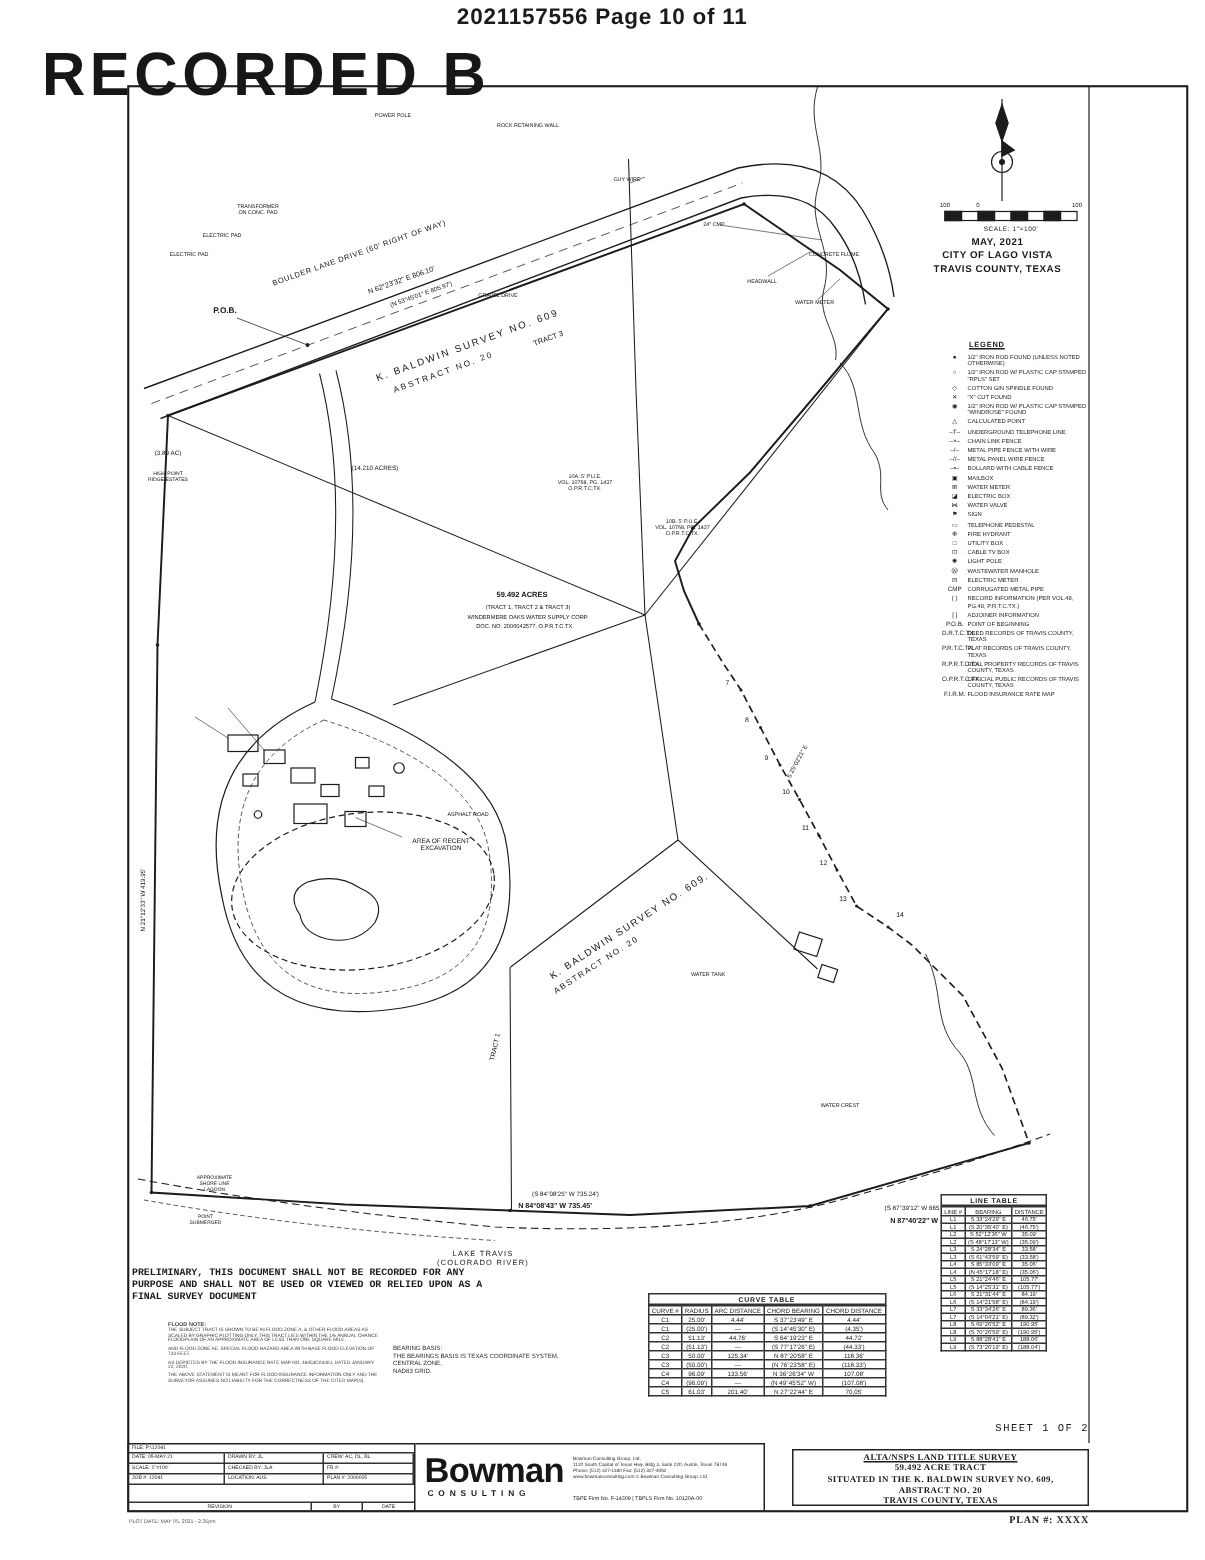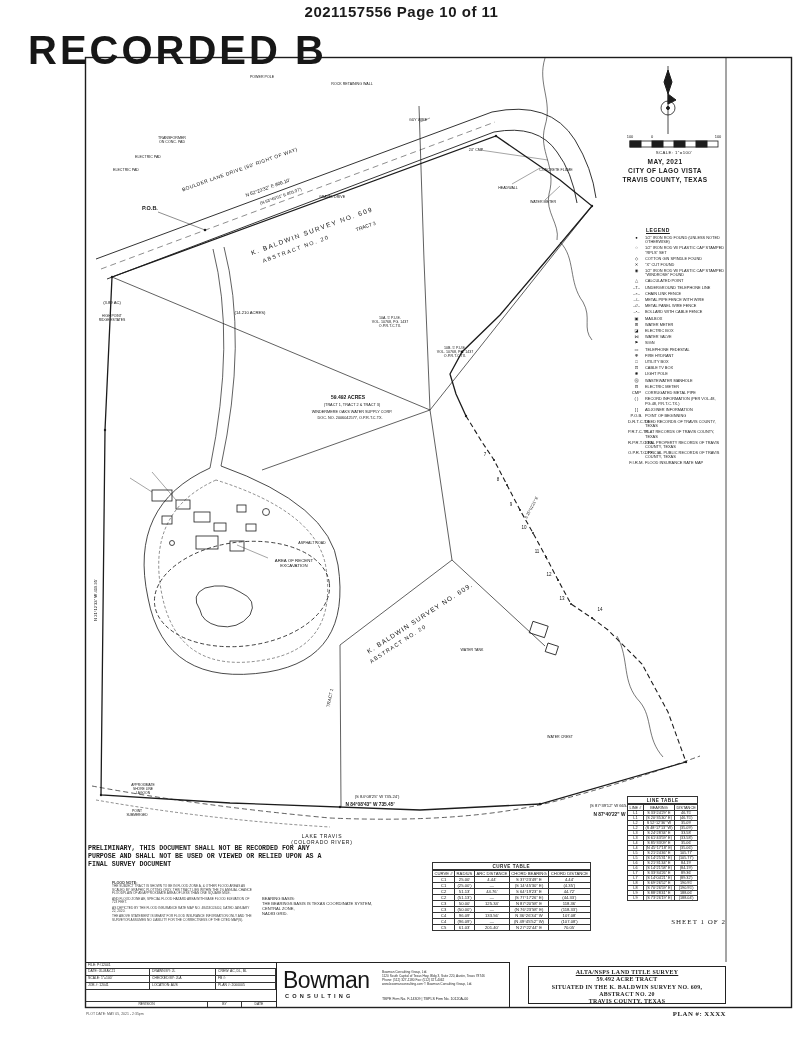--- a/index.html
+++ b/index.html
@@ -40,26 +40,26 @@
   #info-box{top:962px;left:85px;width:192px;height:46px;border:1px solid #222;font-size:3.4px}
   .irow{border-bottom:.5px solid #333;padding:.4px 2px;height:6px;overflow:hidden}
   #info-grid{display:grid;grid-template-columns:64px 66px 60px}
   #info-grid .icell{border-bottom:.5px solid #333;border-right:.5px solid #333;padding:.4px 2px;height:7px;overflow:hidden;white-space:nowrap}
   #rev-row{position:absolute;bottom:0;left:0;right:0;display:flex;border-top:.5px solid #333;font-size:3.4px}
   #rev-row span{padding:.6px 2px}
   #rev-row .r1{flex:1;text-align:center;border-right:.5px solid #333}
   #rev-row .r2{width:34px;text-align:center;border-right:.5px solid #333}
   #rev-row .r3{width:34px;text-align:center}
   #bowman-box{top:962px;left:277px;width:233px;height:46px;border:1px solid #222;border-left:none}
-  #bowman-name{position:absolute;top:4px;left:6px;font-size:23px;font-weight:400;letter-spacing:-.5px;color:#161616}
+  #bowman-name{position:absolute;top:4px;left:6px;font-size:23px;font-weight:700;letter-spacing:-.5px;color:#161616}
   #bowman-sub{position:absolute;top:30px;left:8px;font-size:5.6px;font-weight:bold;letter-spacing:3.2px}
   #bowman-addr{position:absolute;top:7px;left:105px;width:124px;font-size:3.2px;line-height:1.3;color:#2a2a2a}
   #bowman-firms{position:absolute;top:34px;left:105px;width:124px;font-size:3.6px;color:#222}
   
-  #sheet-label{top:918px;left:726px;transform:translateX(-100%);font-family:Liberation Serif, serif;font-size:7px;letter-spacing:1px}
+  #sheet-label{top:949px;left:726px;transform:translateX(-100%);font-family:Liberation Mono, monospace;font-size:7px;letter-spacing:1px}
   #title-box{top:966px;left:528px;width:198px;height:38px;border:1.4px solid #222;text-align:center;
     font-family:"Liberation Serif",serif;font-size:5.9px;font-weight:bold;line-height:1.24;padding-top:2px;letter-spacing:.3px}
   #title-box .u{text-decoration:underline}
   #plan-label{top:1010px;left:726px;transform:translateX(-100%);font-family:"Liberation Serif",serif;font-weight:bold;font-size:6.8px;letter-spacing:.5px}
   #plot-note{top:1012px;left:86px;font-size:3.5px;color:#555}
 </style>
 </head>
 <body>
 
 <svg id="map-svg" class="abs" width="803" height="1040" viewBox="0 0 803 1040">

